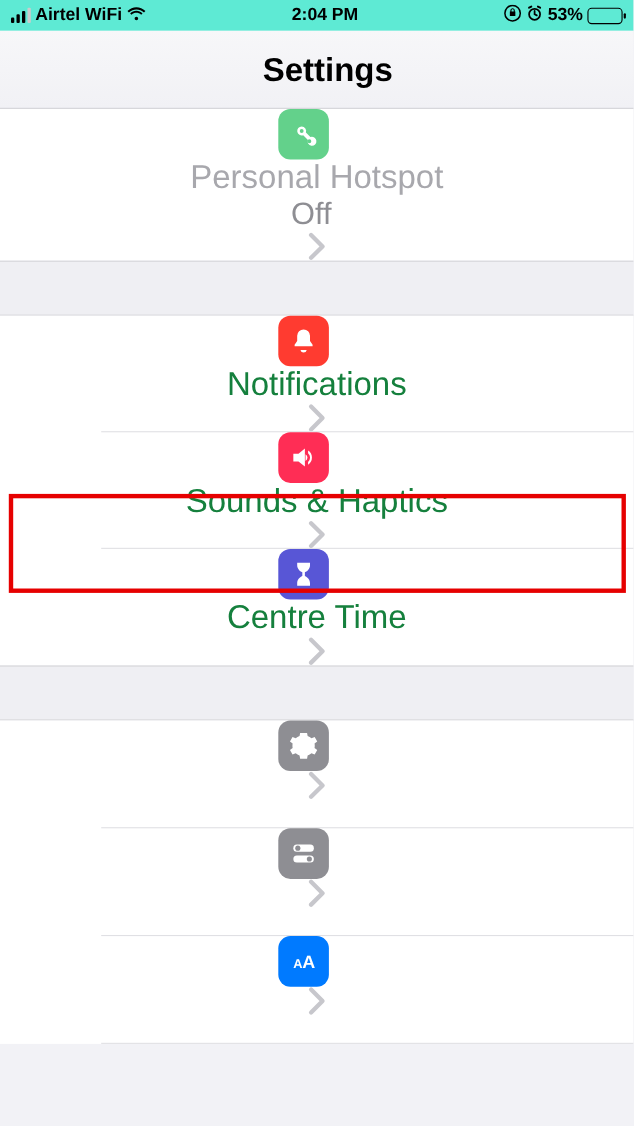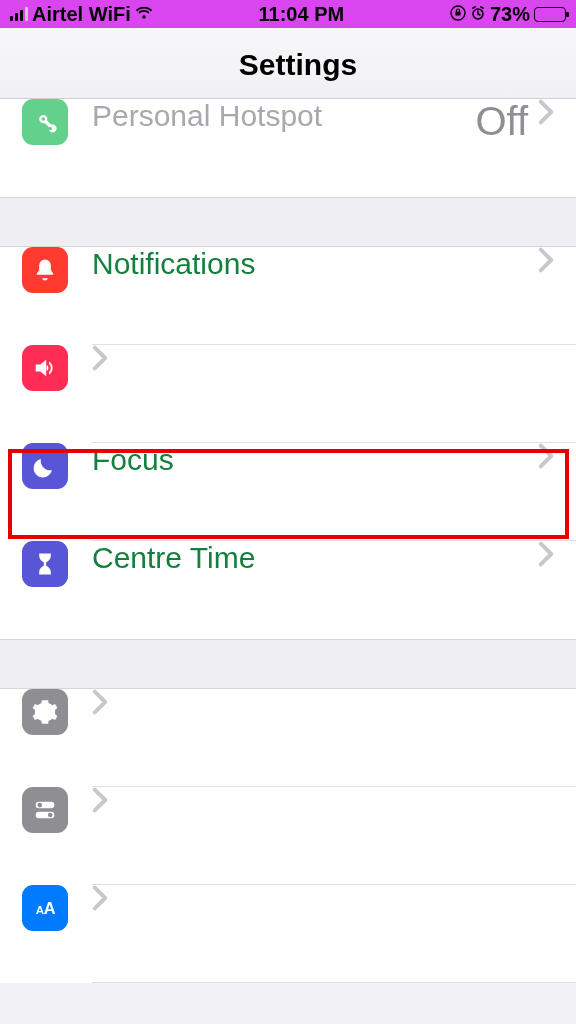--- a/index.html
+++ b/index.html
@@ -7,26 +7,26 @@
       width: 576px;
       height: 1024px;
       font-family: -apple-system, "SF Pro Text", "Helvetica Neue", sans-serif;
       background: #f2f2f6;
       overflow: hidden;
       position: relative;
     }
 
     .status-bar {
       height: 28px;
-      background: #d946ef;
+      background: #5eead4;
       display: flex;
       align-items: center;
       justify-content: space-between;
       padding: 0 10px;
-      font-size: 20px;
+      font-size: 16px;
       font-weight: 600;
       color: #000;
     }
     .status-left { display: flex; align-items: center; gap: 4px; }
     .status-right { display: flex; align-items: center; gap: 4px; }
 
     .bars {
       display: flex;
       align-items: flex-end;
       gap: 2px;
@@ -85,23 +85,25 @@
       border-top: 1px solid #d6d6da;
       border-bottom: 1px solid #d6d6da;
     }
 
     .list {
       background: #fff;
     }
 
     .row {
       display: flex;
+      align-items: center;
       min-height: 98px;
       padding: 0 22px;
       position: relative;
+      flex-direction: column;
     }
     .row .divider {
       position: absolute;
       left: 92px;
       right: 0;
       bottom: 0;
       height: 1px;
       background: #e0e0e4;
     }
 
@@ -117,21 +119,21 @@
     }
     .icon-box svg { width: 28px; height: 28px; fill: #fff; }
 
     .row-label {
       font-size: 30px;
       color: #15803d;
       font-weight: 400;
       flex: 1;
     }
     .row-value {
-      font-size: 40px;
+      font-size: 28px;
       color: #8e8e93;
       margin-right: 10px;
     }
     .disabled .row-label { color: #a8a8ad; }
 
     .chevron {
       width: 16px;
       height: 26px;
     }
     .chevron svg { width: 100%; height: 100%; }
@@ -162,36 +164,36 @@
         <span class="on"></span>
         <span></span>
     </span>
     <span>Airtel WiFi</span>
     <span class="wifi-glyph">
       <svg width="18" height="14" viewBox="0 0 18 14">
           <path d="M9 13.5c.9 0 1.6-.7 1.6-1.6S9.9 10.3 9 10.3s-1.6.7-1.6 1.6.7 1.6 1.6 1.6zm-4.4-5c2.4-2.4 6.3-2.4 8.7 0l1.3-1.3c-3.1-3.1-8.2-3.1-11.3 0l1.3 1.3zM.9 5.1l1.3 1.3c3.8-3.8 9.9-3.8 13.7 0l1.3-1.3C12.7.5 5.3.5.9 5.1z" fill="#000"></path>
         </svg>
     </span>
   </div>
-  <div>11:04 PM</div>
+  <div>2:04 PM</div>
   <div class="status-right">
     <span>
       <svg width="16" height="16" viewBox="0 0 16 16">
           <circle cx="8" cy="8" r="7" fill="none" stroke="#000" stroke-width="1.4"></circle>
           <path d="M6 6.5V5.5c0-1.1.9-2 2-2s2 .9 2 2v1h.5v4h-5v-4H6zm1 0h2V5.5c0-.55-.45-1-1-1s-1 .45-1 1V6.5z" fill="#000"></path>
         </svg>
     </span>
     <span>
       <svg width="16" height="16" viewBox="0 0 16 16">
           <circle cx="8" cy="9" r="5" fill="none" stroke="#000" stroke-width="1.6"></circle>
           <path d="M8 6v3l2 1" stroke="#000" stroke-width="1.6" fill="none" stroke-linecap="round"></path>
           <path d="M3 3l2-1M13 3l-2-1" stroke="#000" stroke-width="1.8" stroke-linecap="round"></path>
         </svg>
     </span>
-    <span>73%</span>
+    <span>53%</span>
     <span class="battery"><span class="battery-fill"></span></span>
   </div>
 </div>
 
 <div class="nav-header">
   <div class="nav-title">Settings</div>
 </div>
 
 <div class="list">
   <div class="row disabled">
@@ -227,42 +229,29 @@
     </div>
     <div class="divider"></div>
   </div>
 
   <div class="row">
     <div class="icon-box bg-pink">
       <svg viewBox="0 0 24 24">
           <path d="M4 9v6h4l5 4V5L8 9H4zm11 3a3 3 0 0 0-1.5-2.6v5.2A3 3 0 0 0 15 12zm3.5 0a6.5 6.5 0 0 0-3-5.5v2.1a4.5 4.5 0 0 1 0 6.8v2.1a6.5 6.5 0 0 0 3-5.5z"></path>
         </svg>
     </div>
-    <div class="chevron">
-      <svg viewBox="0 0 12 20">
-          <path d="M2 2l8 8-8 8" fill="none" stroke="#c7c7cc" stroke-width="3" stroke-linecap="round" stroke-linejoin="round"></path>
-        </svg>
-    </div>
-    <div class="divider"></div>
-  </div>
-
-  <div class="row">
-    <div class="icon-box bg-indigo">
-      <svg viewBox="0 0 24 24">
-          <path d="M18 15.5A8 8 0 0 1 8.5 6 8 8 0 1 0 18 15.5z"></path>
-        </svg>
-    </div>
-    <div class="row-label">Focus</div>
-    <div class="chevron">
-      <svg viewBox="0 0 12 20">
-          <path d="M2 2l8 8-8 8" fill="none" stroke="#c7c7cc" stroke-width="3" stroke-linecap="round" stroke-linejoin="round"></path>
-        </svg>
-    </div>
-    <div class="divider"></div>
-  </div>
+    <div class="row-label">Sounds &amp; Haptics</div>
+    <div class="chevron">
+      <svg viewBox="0 0 12 20">
+          <path d="M2 2l8 8-8 8" fill="none" stroke="#c7c7cc" stroke-width="3" stroke-linecap="round" stroke-linejoin="round"></path>
+        </svg>
+    </div>
+    <div class="divider"></div>
+  </div>
+
 
   <div class="row">
     <div class="icon-box bg-indigo">
       <svg viewBox="0 0 24 24">
           <path d="M7 3h10v2c0 2.5-1.8 4.6-4 5.5v3c2.2.9 4 3 4 5.5v2H7v-2c0-2.5 1.8-4.6 4-5.5v-3C8.8 9.6 7 7.5 7 5V3z"></path>
         </svg>
     </div>
     <div class="row-label">Centre Time</div>
     <div class="chevron">
       <svg viewBox="0 0 12 20">

